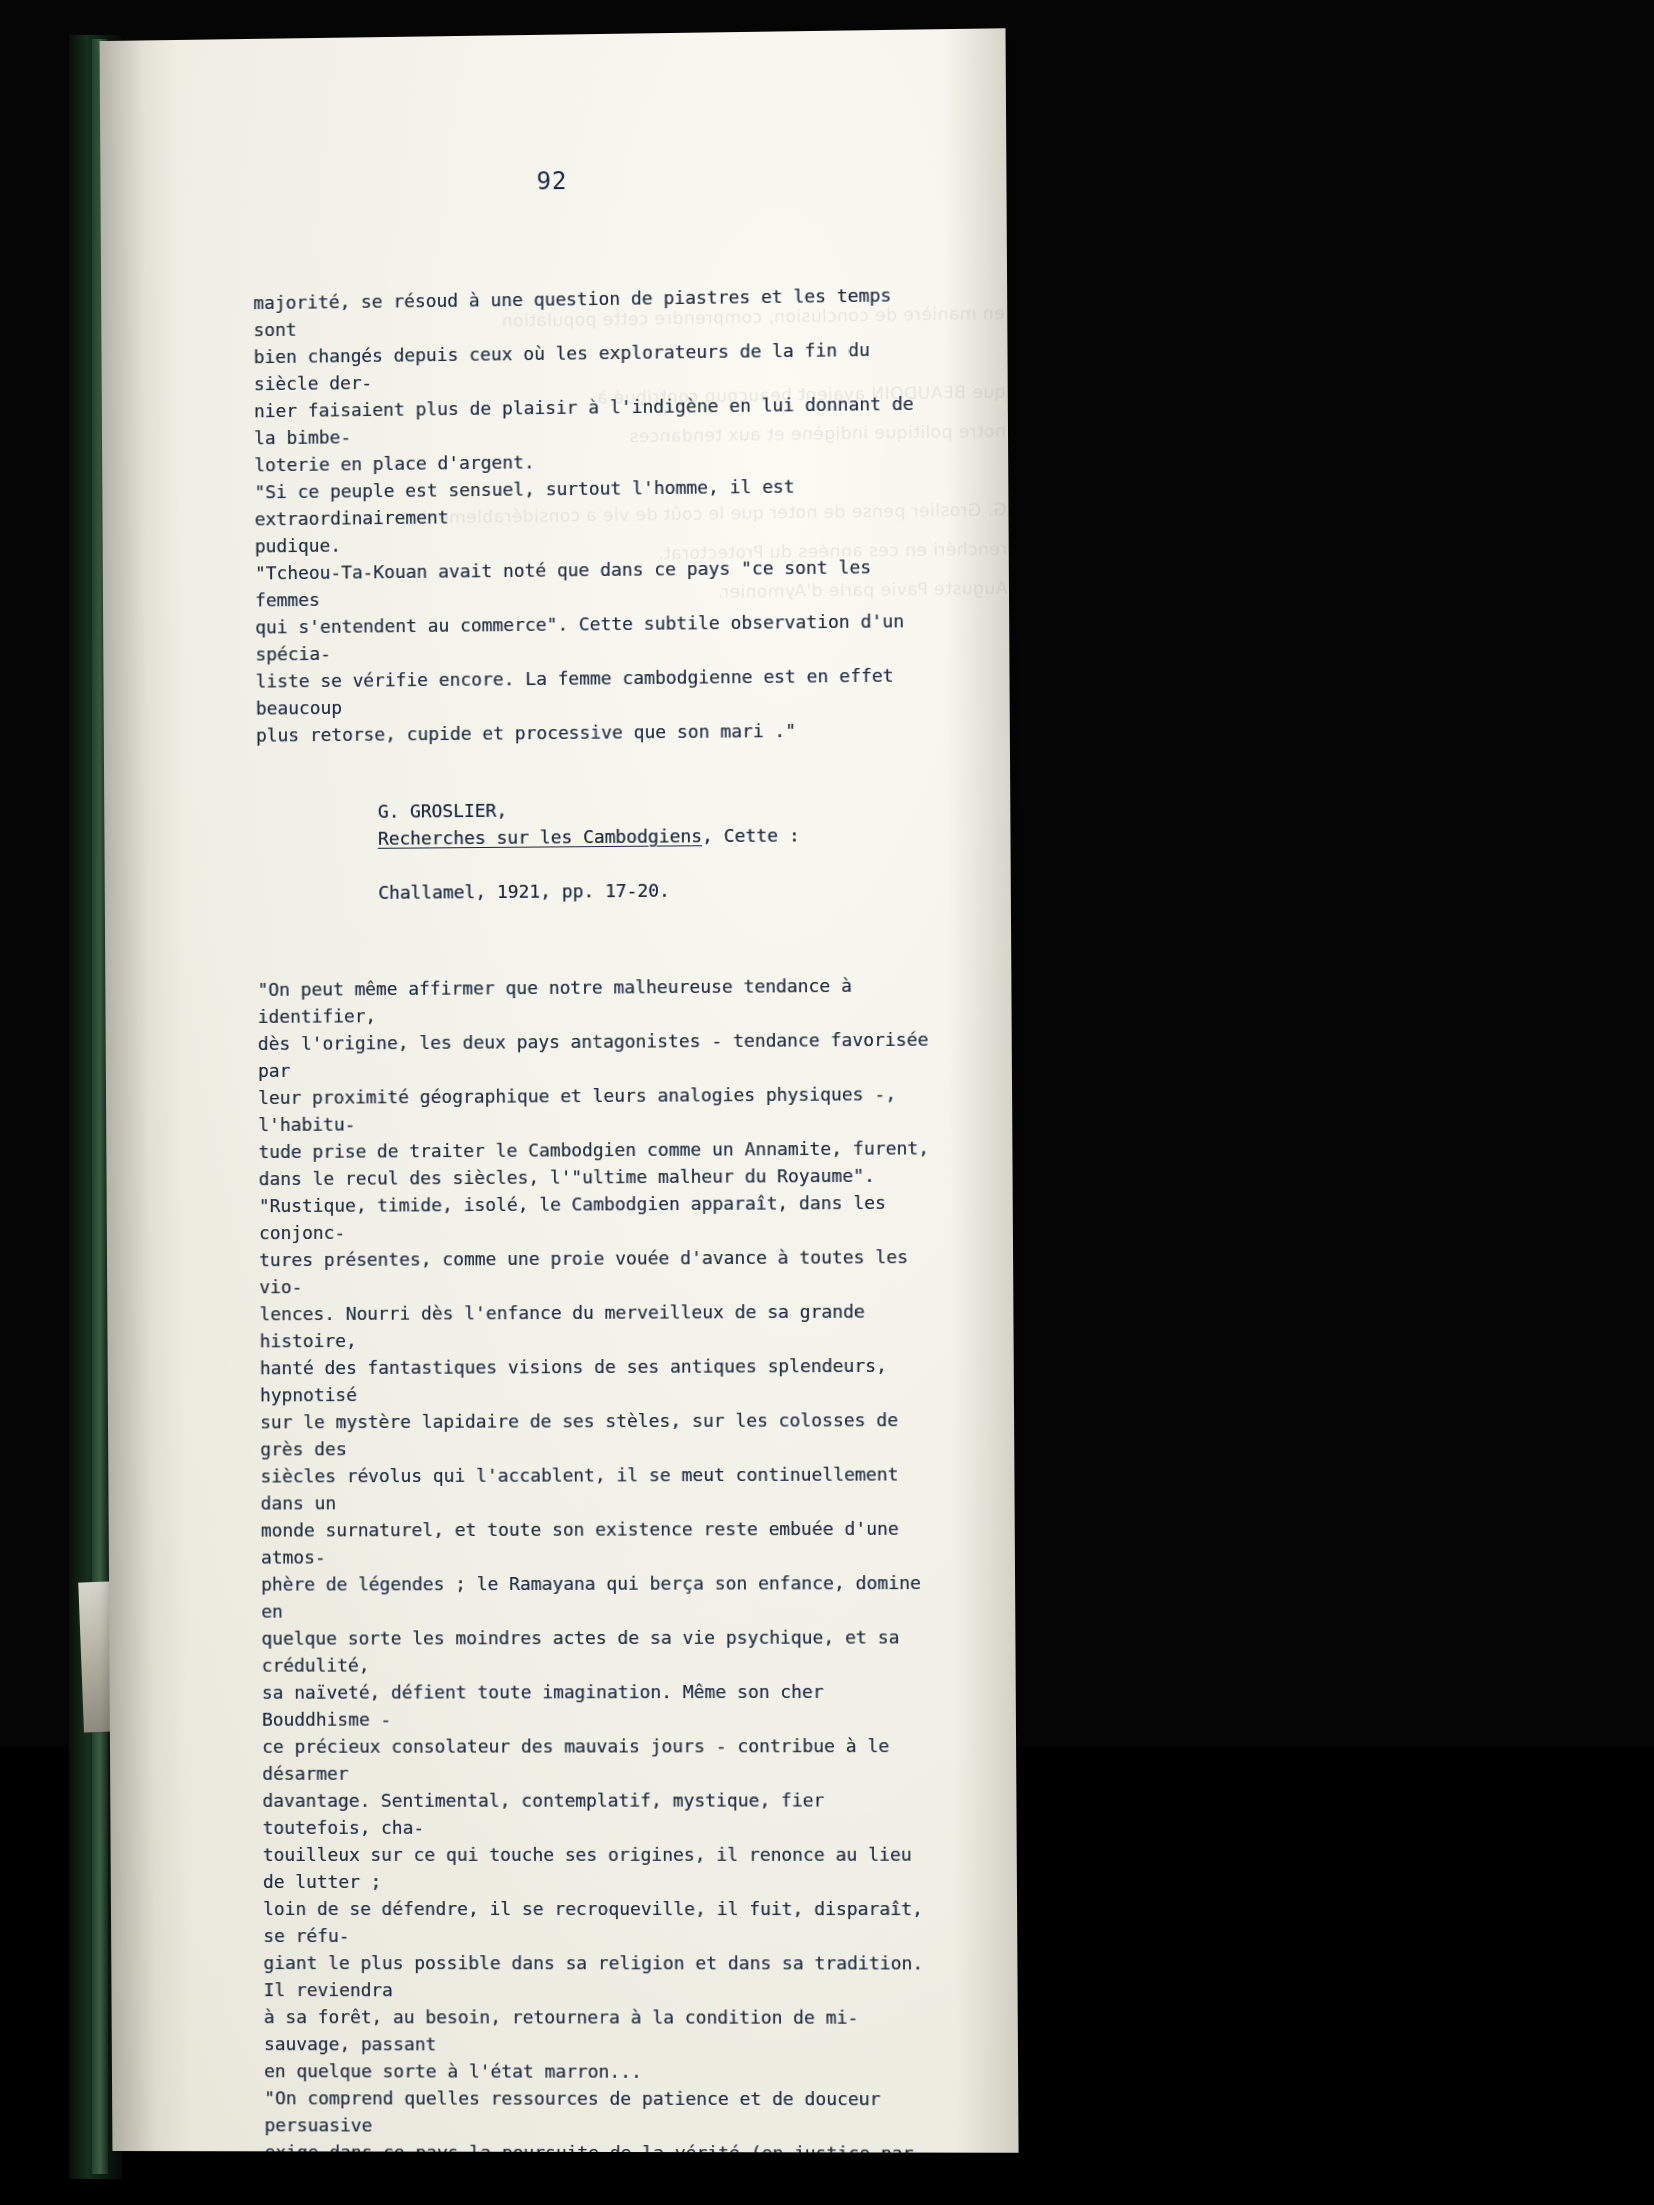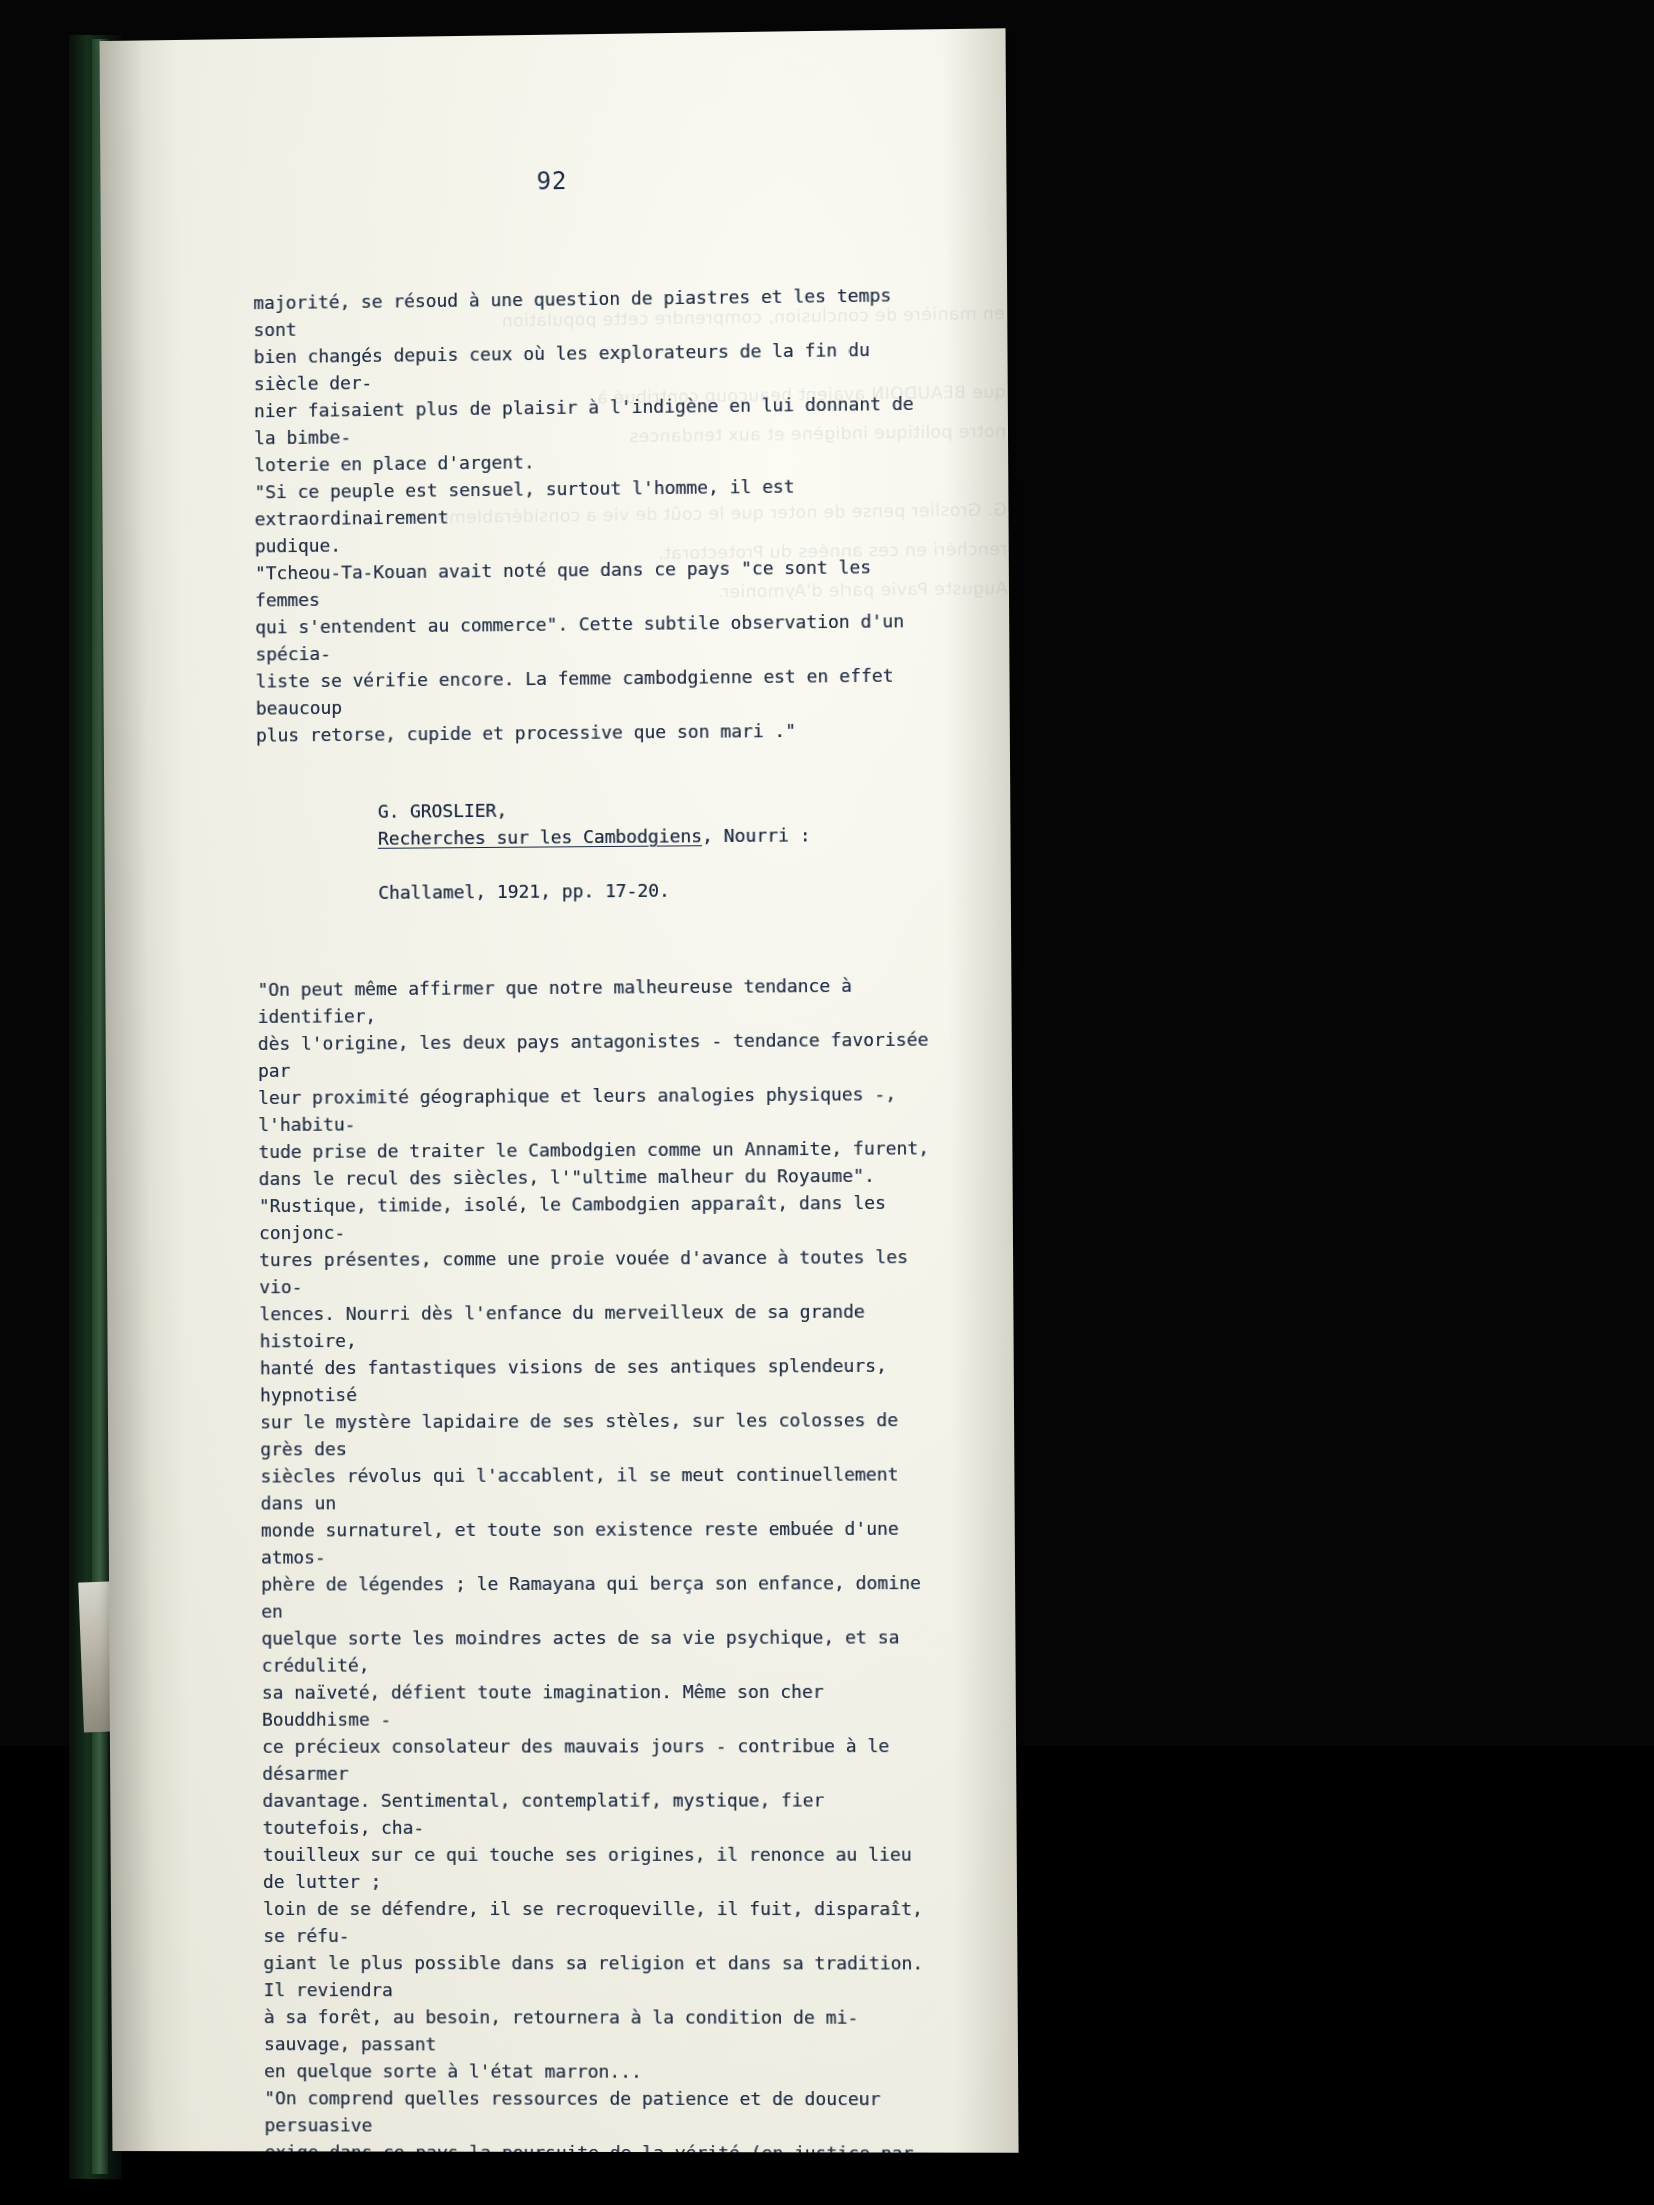--- a/index.html
+++ b/index.html
@@ -179,21 +179,21 @@
 pudique.</p>
       <p class="para fade">"Tcheou-Ta-Kouan avait noté que dans ce pays "ce sont les femmes
 qui s'entendent au commerce". Cette subtile observation d'un spécia-
 liste se vérifie encore. La femme cambodgienne est en effet beaucoup
 plus retorse, cupide et processive que son mari ."</p>
 
       <div class="block-gap-1"></div>
 
       <div class="citation">
         <span>G. GROSLIER,</span>
-        <span class="u">Recherches sur les Cambodgiens</span><span>, Nourri :</span><br>
+        <span class="u">Recherches sur les Cambodgiens</span><span>, Cette :</span><br>
         <span>Challamel, 1921, pp. 17-20.</span>
       </div>
 
       <div class="block-gap-2"></div>
 
       <p class="para fade">"On peut même affirmer que notre malheureuse tendance à identifier,
 dès l'origine, les deux pays antagonistes - tendance favorisée par
 leur proximité géographique et leurs analogies physiques -, l'habitu-
 tude prise de traiter le Cambodgien comme un Annamite, furent,
 dans le recul des siècles, l'"ultime malheur du Royaume".</p>

